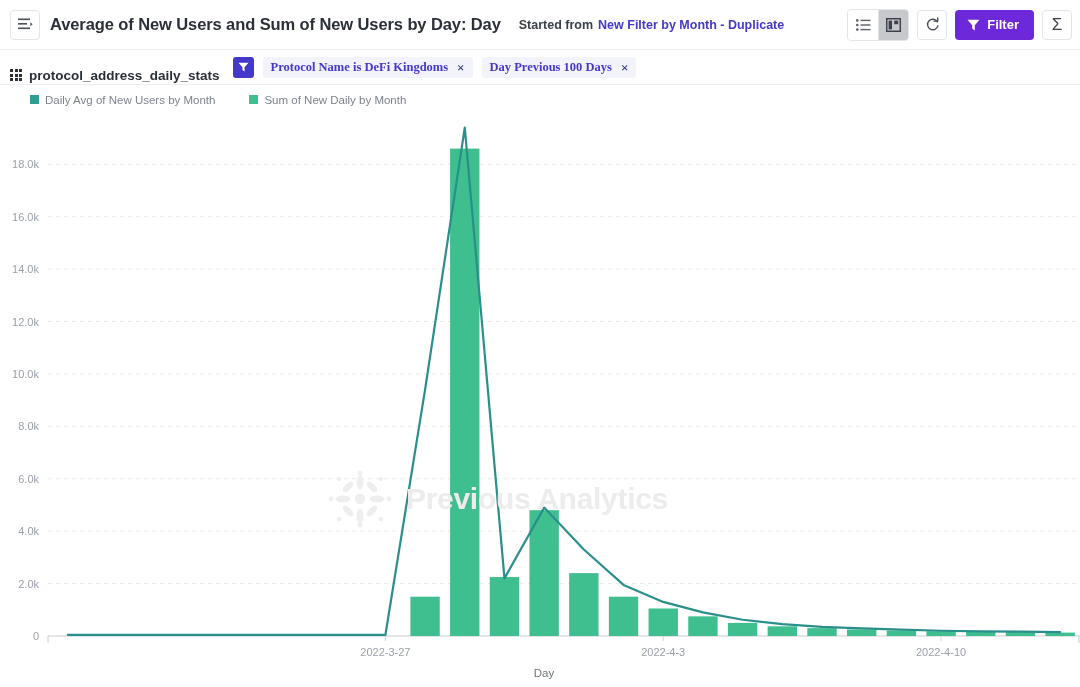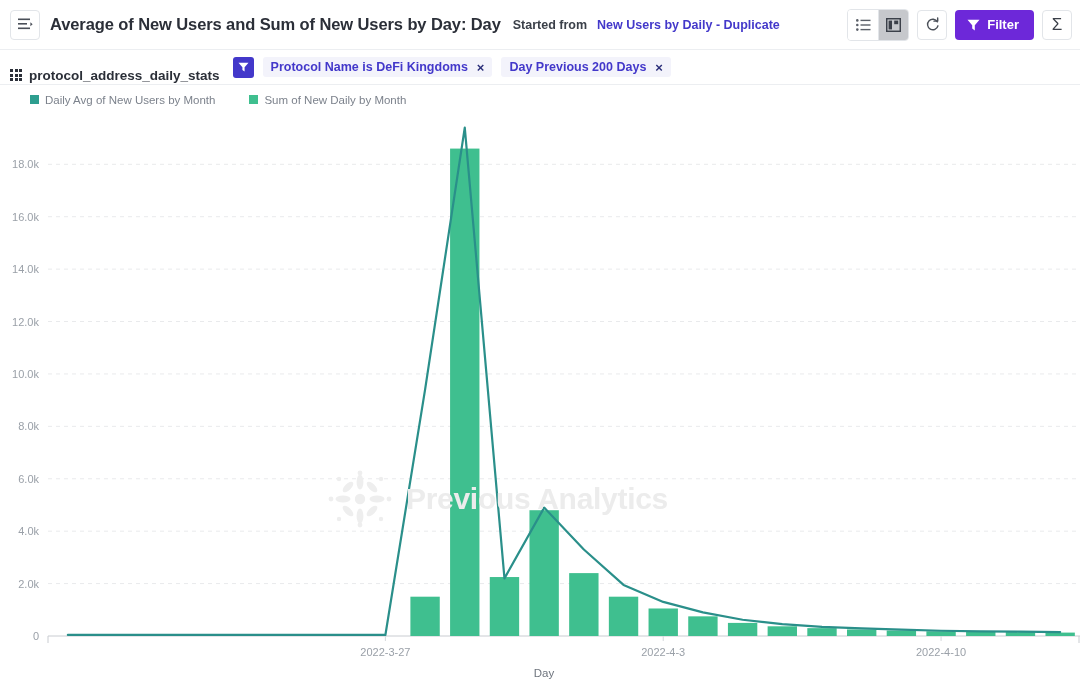--- a/index.html
+++ b/index.html
@@ -27,22 +27,22 @@
     background:#fff;
     display:flex; align-items:center; justify-content:center;
     flex:0 0 auto;
     color:#4a4f58;
   }
   .page-title {
     font-size:16.5px; font-weight:bold; color:#2b2f38;
     white-space:nowrap; letter-spacing:-0.1px;
   }
   .started-wrap {
-    display:flex; align-items:center; gap:10px;
-    font-size:12.5px; white-space:nowrap; margin-left:2px;
+    display:flex; align-items:center; gap:5px;
+    font-size:12.5px; white-space:nowrap; margin-left:8px;
   }
   .started-label { font-weight:bold; color:#3b4049; }
   .started-link { color:#4338ca; font-weight:bold; cursor:pointer; }
 
   .header-right {
     margin-left:auto;
     display:flex; align-items:center; gap:8px;
   }
   .seg-group {
     display:flex; border:1px solid #e2e5e9; border-radius:4px; overflow:hidden;
@@ -89,20 +89,21 @@
     width:21px; height:21px; background:#4338ca; border-radius:3px;
     display:flex; align-items:center; justify-content:center;
     margin-left:4px; flex:0 0 auto;
   }
   .chip {
     display:flex; align-items:center; gap:9px;
     background:#f3f3fb; border-radius:3px;
     padding:3px 8px;
     font-size:12.5px; font-weight:bold; color:#4338ca;
     white-space:nowrap;
+    font-family:Liberation Serif, serif;
   }
   .chip .x { font-size:13px; color:#2b2f7a; font-weight:bold; line-height:1; }
 
   
   .legend {
     display:flex; align-items:center; gap:14px;
     padding:7px 0 0 10px;
     height:22px;
   }
   .legend-item { display:flex; align-items:center; gap:6px; font-size:11.5px; color:#7c828c;margin-left:20px; }
@@ -141,21 +142,21 @@
       <rect x="0" y="5" width="9" height="1.6" fill="#4a4f58"></rect>
       <rect x="0" y="9.5" width="12" height="1.6" fill="#4a4f58"></rect>
       <path d="M12.4 4.2 L14.6 6.2 L12.4 8.2 Z" fill="#4a4f58"></path>
     </svg>
   </div>
 
   <div class="page-title">Average of New Users and Sum of New Users by Day: Day</div>
 
   <div class="started-wrap">
     <span class="started-label">Started from</span>
-    <span class="started-link">New Users by Daily - Duplicate</span>
+    <span class="started-link">New Filter by Month - Duplicate</span>
   </div>
 
   <div class="header-right">
 
     <div class="seg-group">
       <div class="seg">
         <svg width="15" height="12" viewBox="0 0 15 12">
           <circle cx="1.3" cy="1.4" r="1.3" fill="#5b6069"></circle>
           <circle cx="1.3" cy="6" r="1.3" fill="#5b6069"></circle>
           <circle cx="1.3" cy="10.6" r="1.3" fill="#5b6069"></circle>
@@ -215,21 +216,21 @@
       <path d="M0.5 0.8 L12.5 0.8 L7.8 6.2 L7.8 11.4 L5.2 9.6 L5.2 6.2 Z" fill="#ffffff"></path>
     </svg>
   </div>
 
   <div class="chip">
     <span>Protocol Name is DeFi Kingdoms</span>
     <span class="x">×</span>
   </div>
 
   <div class="chip">
-    <span>Day Previous 200 Days</span>
+    <span>Day Previous 100 Days</span>
     <span class="x">×</span>
   </div>
 </div>
 
 <div class="legend">
   <div class="legend-item">
     <span class="legend-swatch" style="background:#2e9e8f"></span>
     <span>Daily Avg of New Users by Month</span>
   </div>
   <div class="legend-item">

